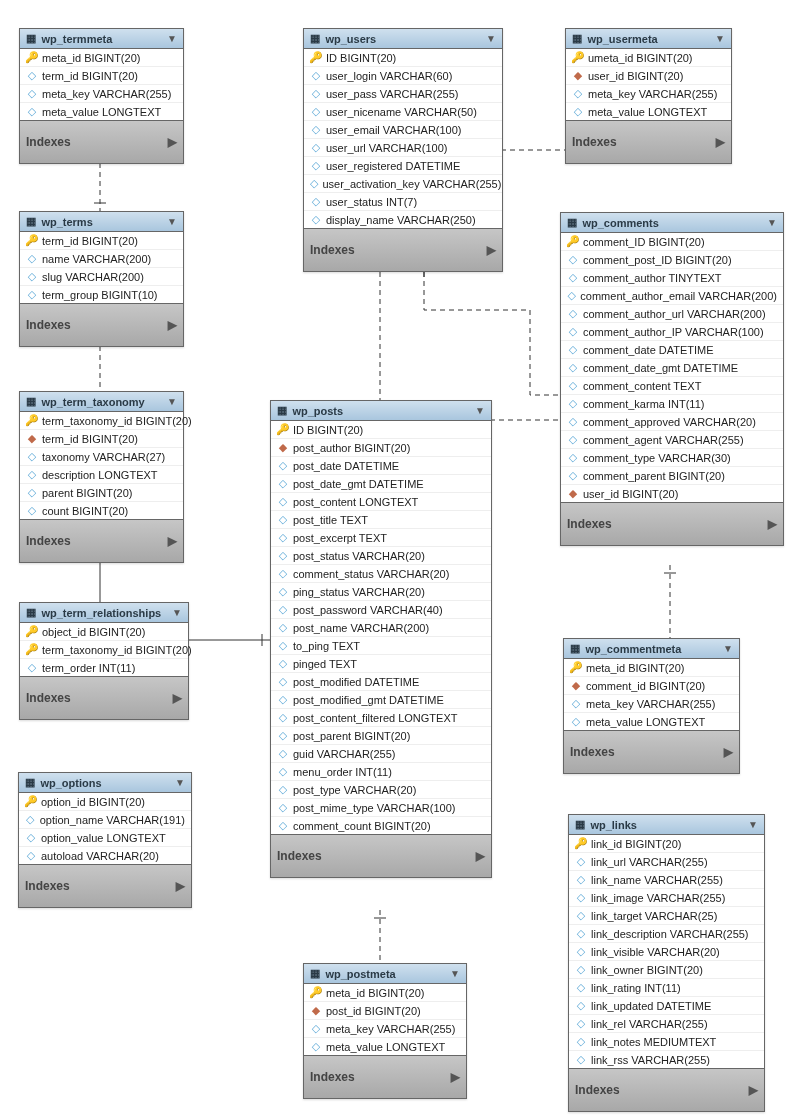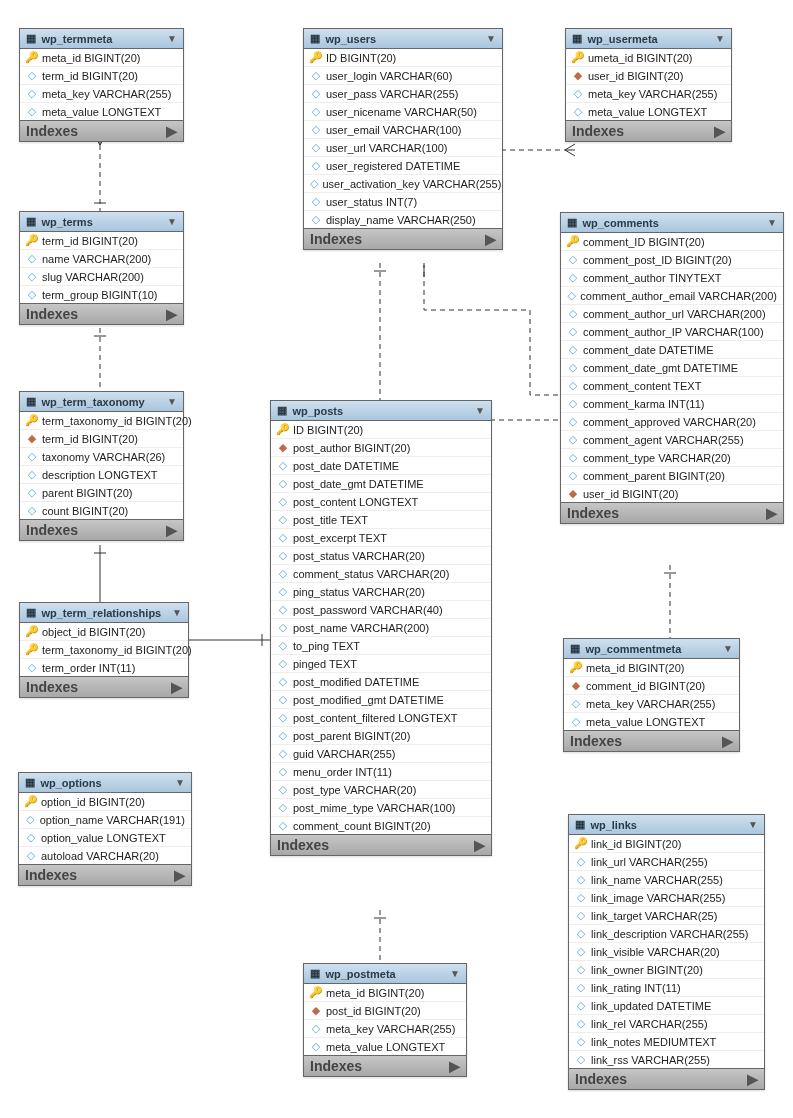--- a/index.html
+++ b/index.html
@@ -5,21 +5,21 @@
 body{margin:0;padding:0;background:#fff;font-family:Arial,Helvetica,sans-serif;font-size:11px;color:#222;width:793px;position:relative}
 .canvas{position:relative;width:793px;height:1118px}
 .tbl{position:absolute;border:1px solid #666;background:#fff;box-shadow:0 1px 2px rgba(0,0,0,.15)}
 .hdr{background:linear-gradient(#cfe0ee,#a9c6de);border-bottom:1px solid #666;padding:3px 6px;display:flex;align-items:center;font-weight:bold;color:#2a3a46}
 .hdr .ticon{margin-right:5px}
 .hdr .exp{margin-left:auto;color:#555;font-size:10px}
 .rows{background:#fff}
 .row{display:flex;align-items:center;padding:2px 6px;border-bottom:1px solid #eee;white-space:nowrap}
 .row:last-child{border-bottom:none}
 .ico{width:12px;display:inline-flex;justify-content:center;margin-right:4px}
-.ftr{background:linear-gradient(#c6c6c6,#a8a8a8);border-top:1px solid #666;padding:2px 6px;display:flex;align-items:center;color:#444;font-weight:bold;font-size:14px}
+.ftr{background:linear-gradient(#c6c6c6,#a8a8a8);border-top:1px solid #666;padding:14px 6px;display:flex;align-items:center;color:#444;font-weight:bold;font-size:12px}
 .ftr .tri{margin-left:auto;color:#555}
 svg.rel{position:absolute;top:0;left:0;width:793px;height:1118px;pointer-events:none}
 svg.rel line,svg.rel path{stroke:#333;stroke-width:1;fill:none}
 svg.rel .dash{stroke-dasharray:5 4}
 </style>
 </head>
 <body>
 
 <div class="canvas" id="canvas">
 <svg class="rel" id="relsvg">
@@ -144,21 +144,21 @@
         <div class="row">
           <span class="ico">
             <span style="color:#c06a4a">◆</span>
           </span>
           <span>term_id BIGINT(20)</span>
         </div>
         <div class="row">
           <span class="ico">
             <span style="color:#5aa7d6">◇</span>
           </span>
-          <span>taxonomy VARCHAR(26)</span>
+          <span>taxonomy VARCHAR(27)</span>
         </div>
         <div class="row">
           <span class="ico">
             <span style="color:#5aa7d6">◇</span>
           </span>
           <span>description LONGTEXT</span>
         </div>
         <div class="row">
           <span class="ico">
             <span style="color:#5aa7d6">◇</span>
@@ -619,21 +619,21 @@
         <div class="row">
           <span class="ico">
             <span style="color:#5aa7d6">◇</span>
           </span>
           <span>comment_agent VARCHAR(255)</span>
         </div>
         <div class="row">
           <span class="ico">
             <span style="color:#5aa7d6">◇</span>
           </span>
-          <span>comment_type VARCHAR(20)</span>
+          <span>comment_type VARCHAR(30)</span>
         </div>
         <div class="row">
           <span class="ico">
             <span style="color:#5aa7d6">◇</span>
           </span>
           <span>comment_parent BIGINT(20)</span>
         </div>
         <div class="row">
           <span class="ico">
             <span style="color:#c06a4a">◆</span>

